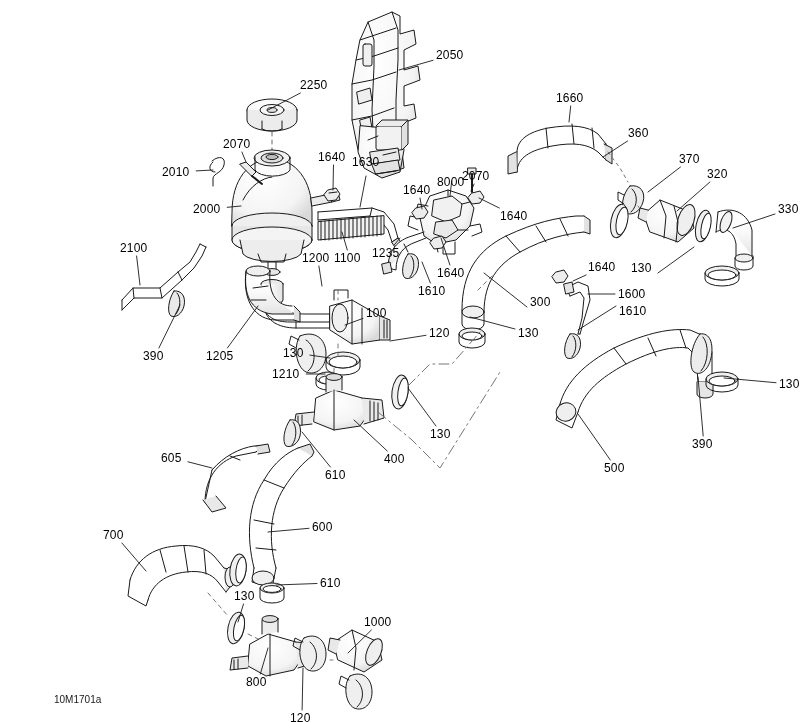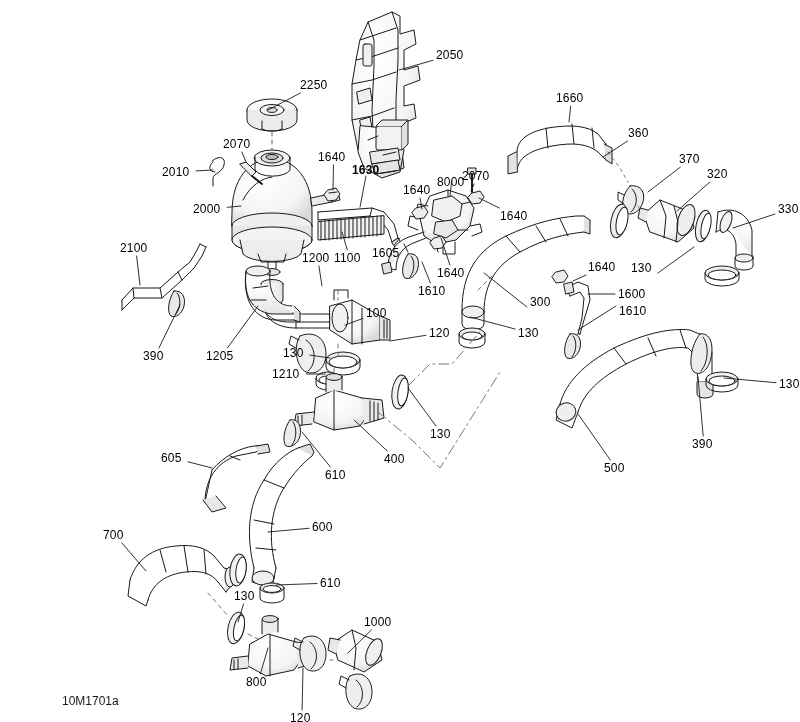--- a/index.html
+++ b/index.html
@@ -29,24 +29,24 @@
     position: absolute;
     font-family: "Liberation Sans", sans-serif;
     font-size: 12px;
     color: #000000;
     white-space: nowrap;
     letter-spacing: 0.2px;
     line-height: 1;
   }
   .figref {
     position: absolute;
-    left: 62px;
+    left: 54px;
     top: 694px;
     font-family: "Liberation Sans", sans-serif;
-    font-size: 12px;
+    font-size: 10px;
     color: #1a1a1a;
     white-space: nowrap;
   }
 </style>
 </head>
 <body>
 
 <div id="sheet">
 
   <svg id="artwork" viewBox="0 0 800 722" xmlns="http://www.w3.org/2000/svg">
@@ -524,27 +524,27 @@
       <div class="callout" style="left: 436px; top: 49px;">2050</div>
       <div class="callout" style="left: 300px; top: 79px;">2250</div>
       <div class="callout" style="left: 556px; top: 92px;">1660</div>
       <div class="callout" style="left: 628px; top: 127px;">360</div>
       <div class="callout" style="left: 223px; top: 138px;">2070</div>
       <div class="callout" style="left: 679px; top: 153px;">370</div>
       <div class="callout" style="left: 462px; top: 170px;">2070</div>
       <div class="callout" style="left: 707px; top: 168px;">320</div>
       <div class="callout" style="left: 162px; top: 166px;">2010</div>
       <div class="callout" style="left: 318px; top: 151px;">1640</div>
-      <div class="callout" style="left: 352px; top: 164px; font-weight: bold;">1630</div>
+      <div class="callout" style="left: 352px; top: 156px;">1630</div>
       <div class="callout" style="left: 437px; top: 176px;">8000</div>
       <div class="callout" style="left: 403px; top: 184px;">1640</div>
       <div class="callout" style="left: 500px; top: 210px;">1640</div>
       <div class="callout" style="left: 778px; top: 203px;">330</div>
       <div class="callout" style="left: 193px; top: 203px;">2000</div>
-      <div class="callout" style="left: 372px; top: 247px;">1605</div>
+      <div class="callout" style="left: 372px; top: 247px;">1235</div>
       <div class="callout" style="left: 437px; top: 267px;">1640</div>
       <div class="callout" style="left: 588px; top: 261px;">1640</div>
       <div class="callout" style="left: 631px; top: 262px;">130</div>
       <div class="callout" style="left: 618px; top: 288px;">1600</div>
       <div class="callout" style="left: 120px; top: 242px;">2100</div>
       <div class="callout" style="left: 302px; top: 252px;">1200</div>
       <div class="callout" style="left: 334px; top: 252px;">1100</div>
       <div class="callout" style="left: 418px; top: 285px;">1610</div>
       <div class="callout" style="left: 530px; top: 296px;">300</div>
       <div class="callout" style="left: 366px; top: 307px;">100</div>

